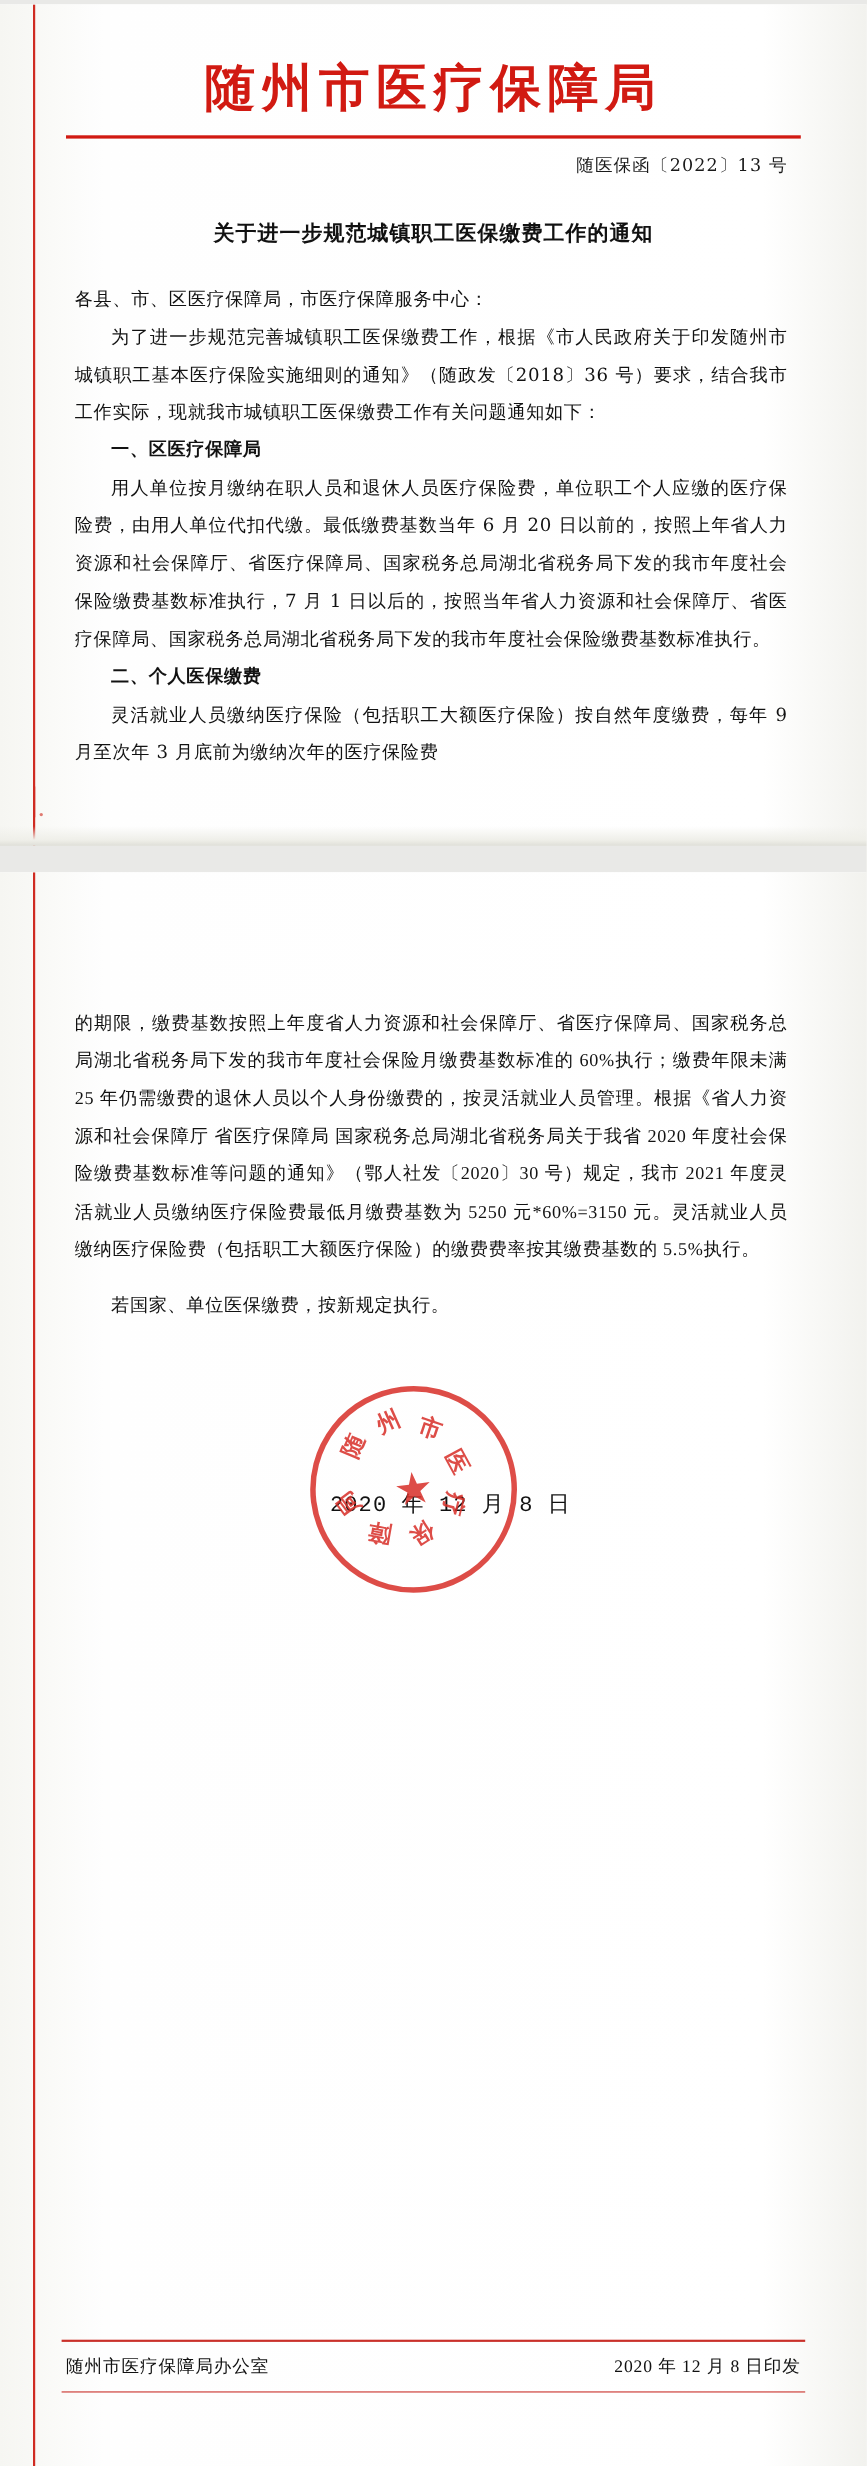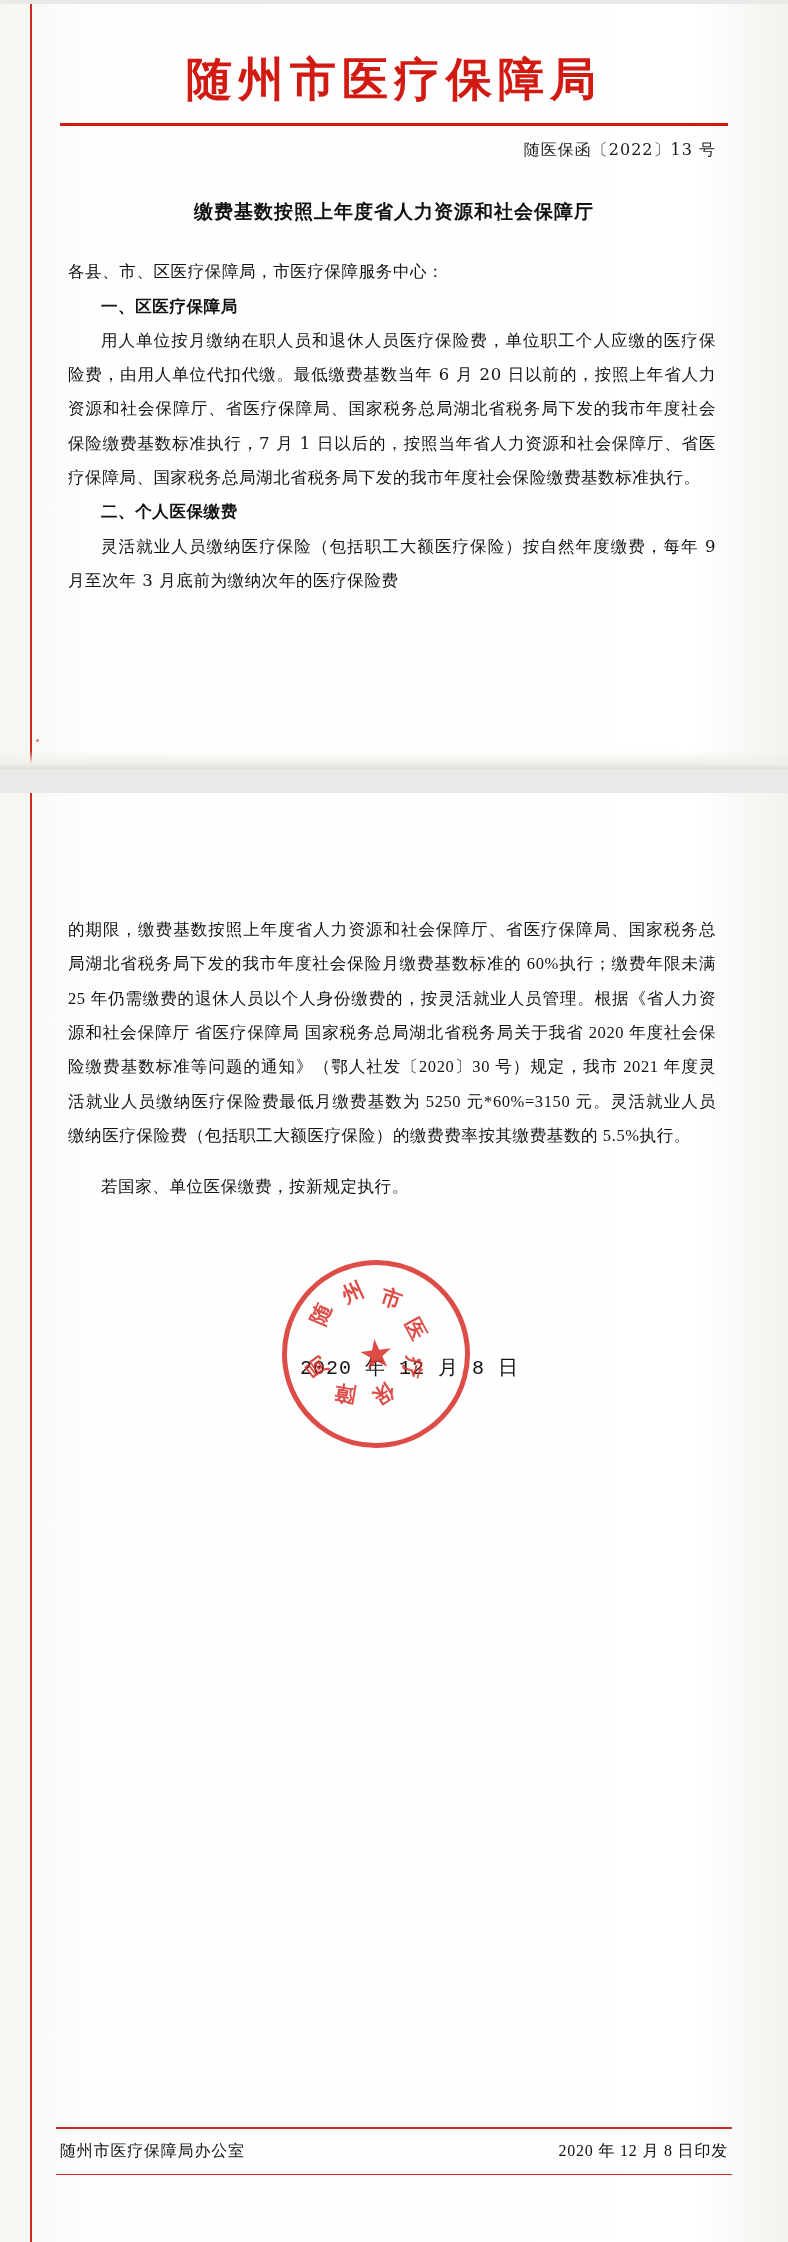--- a/index.html
+++ b/index.html
@@ -208,25 +208,26 @@
 
 <div class="page">
 
   <div class="sheet sheet1">
     <div class="redline-left"></div>
 
     <div class="doc-head">
       <div class="doc-title-main">随州市医疗保障局</div>
       <div class="head-rule"></div>
       <div class="doc-number">随医保函〔2022〕13 号</div>
-      <div class="doc-subject">缴费基数按照上年度省人力资源和社会保障厅</div>
+      <div class="doc-subject">关于进一步规范城镇职工医保缴费工作的通知</div>
     </div>
 
     <div class="body-block">
       <p>各县、市、区医疗保障局，市医疗保障服务中心：</p>
+      <p class="indent">为了进一步规范完善城镇职工医保缴费工作，根据《市人民政府关于印发随州市城镇职工基本医疗保险实施细则的通知》（随政发〔2018〕36 号）要求，结合我市工作实际，现就我市城镇职工医保缴费工作有关问题通知如下：</p>
       <p class="sec-title">一、区医疗保障局</p>
       <p class="indent">用人单位按月缴纳在职人员和退休人员医疗保险费，单位职工个人应缴的医疗保险费，由用人单位代扣代缴。最低缴费基数当年 6 月 20 日以前的，按照上年省人力资源和社会保障厅、省医疗保障局、国家税务总局湖北省税务局下发的我市年度社会保险缴费基数标准执行，7 月 1 日以后的，按照当年省人力资源和社会保障厅、省医疗保障局、国家税务总局湖北省税务局下发的我市年度社会保险缴费基数标准执行。</p>
       <p class="sec-title">二、个人医保缴费</p>
       <p class="indent">灵活就业人员缴纳医疗保险（包括职工大额医疗保险）按自然年度缴费，每年 9 月至次年 3 月底前为缴纳次年的医疗保险费</p>
     </div>
 
     <div class="redline-bottom"></div>
     <div class="speck" style="left:36px; top:735px;"></div>
     <div class="torn-edge"></div>
   </div>

